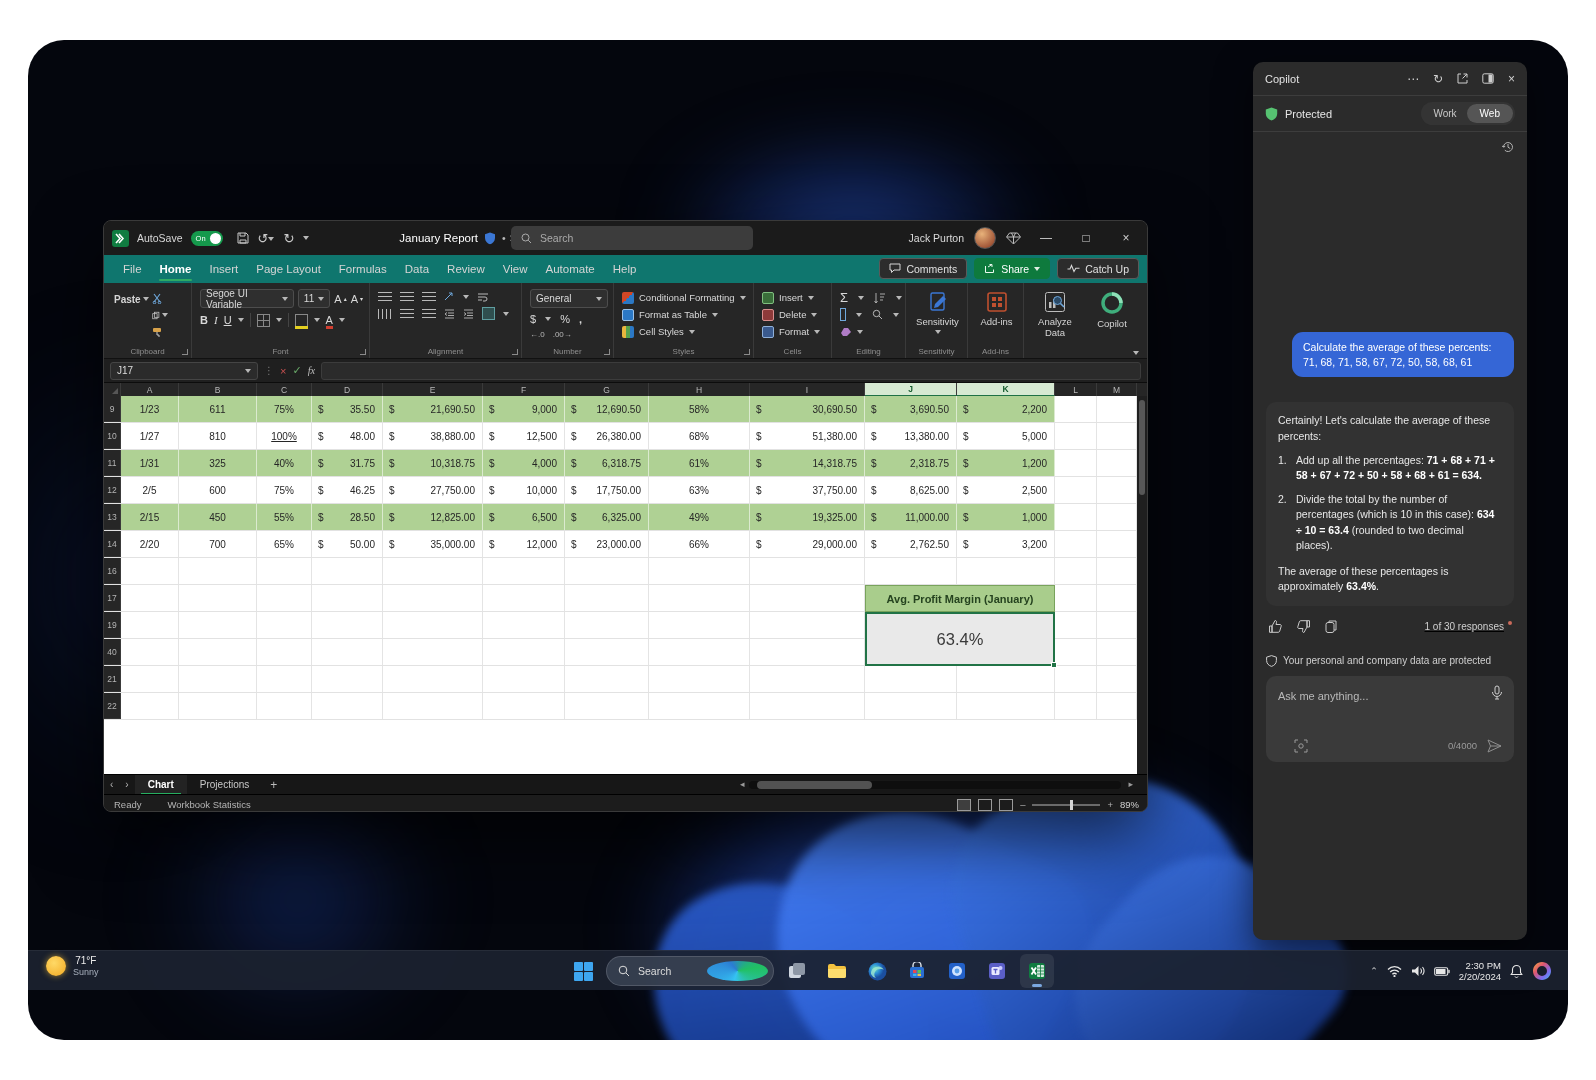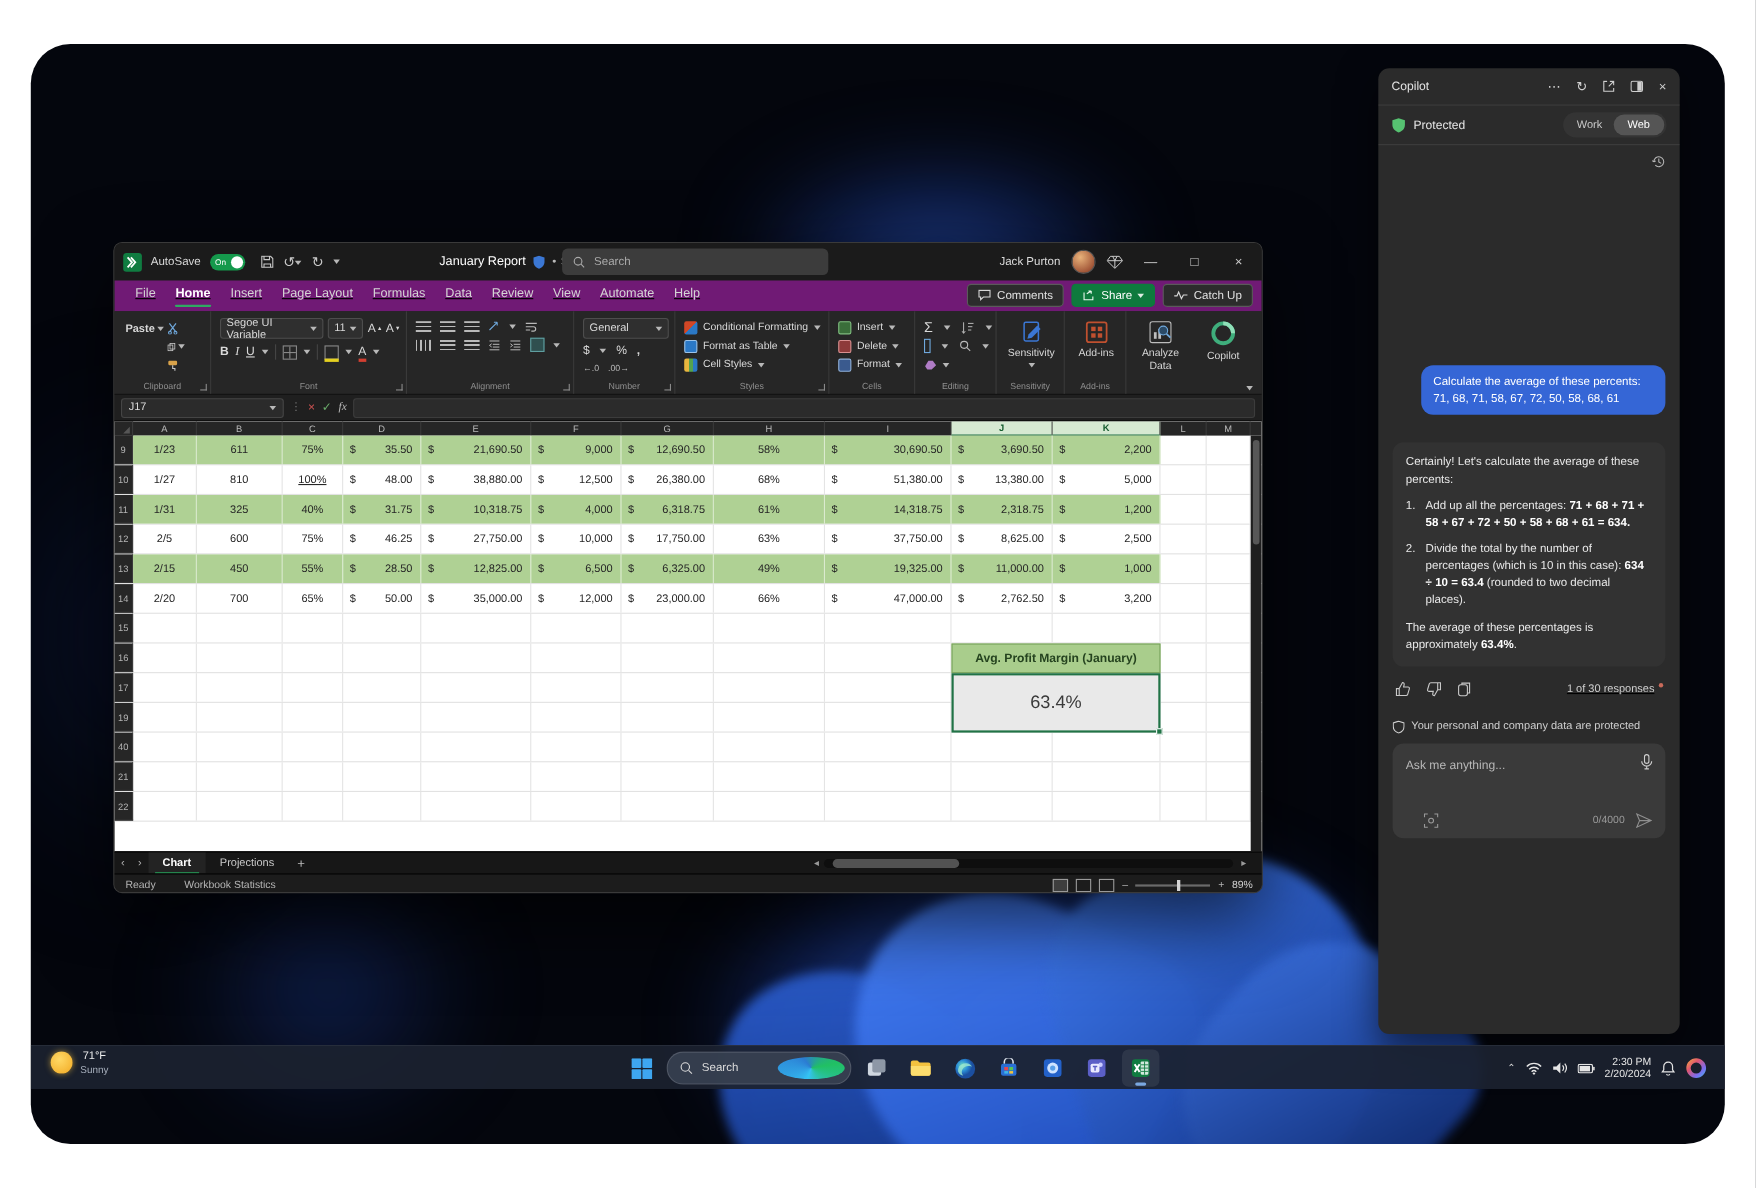--- a/index.html
+++ b/index.html
@@ -44,21 +44,21 @@
   .title-grp{display:flex;align-items:center;gap:6px;margin-left:90px;}
   .doc-title{font-size:11.5px;color:#ffffff;}
   .saved{font-size:10.5px;color:#b9b9b9;display:flex;align-items:center;gap:4px;}
   .tb-search{position:absolute;left:407px;top:5px;width:242px;height:24px;background:#3c3c3c;border-radius:5px;
     display:flex;align-items:center;gap:8px;padding:0 10px;color:#ababab;font-size:10.5px;}
   .tb-right{position:absolute;right:6px;top:0;height:34px;display:flex;align-items:center;gap:10px;}
   .uname{font-size:10.5px;color:#dcdcdc;}
   .avatar{width:22px;height:22px;border-radius:50%;background:radial-gradient(circle at 35% 30%,#e8b27a,#a4593a 70%,#6e3520);border:1px solid #555;}
   .winbtn{width:30px;height:34px;display:flex;align-items:center;justify-content:center;color:#cfcfcf;font-size:12px;}
   
-  .mb{position:absolute;left:0;top:34px;right:0;height:28px;background:#701a75;display:flex;align-items:flex-start;text-decoration:underline;}
+  .mb{position:absolute;left:0;top:34px;right:0;height:28px;background:#0f766e;display:flex;align-items:center;}
   .menu-items{display:flex;align-items:center;gap:0;padding-left:10px;}
   .menu-item{font-size:11.5px;color:#d5d5d5;padding:6px 9px;position:relative;}
   .menu-item.active{color:#ffffff;font-weight:bold;}
   .menu-item.active:after{content:"";position:absolute;left:8px;right:8px;bottom:0;height:2.5px;background:#2faa63;border-radius:2px;}
   .mb-right{position:absolute;right:8px;top:3px;display:flex;gap:7px;}
   .mbtn{height:21px;border:1px solid #5a5a5a;background:#2c2c2c;border-radius:4px;display:flex;align-items:center;
     gap:5px;padding:0 9px;font-size:10.5px;color:#e0e0e0;}
   .mbtn.share{background:#0e7a3d;border-color:#0e7a3d;color:#fff;}
   
   .ribbon{position:absolute;left:0;top:62px;right:0;height:76px;background:#262626;display:flex;border-bottom:1px solid #111;}
@@ -774,46 +774,30 @@
               <span>$</span>
               <span>12,000</span>
             </div>
             <div class="cell cur" style="width: 84px;">
               <span>$</span>
               <span>23,000.00</span>
             </div>
             <div class="cell" style="width: 101px;">66%</div>
             <div class="cell cur" style="width: 115px;">
               <span>$</span>
-              <span>47,000.00</span>
+              <span>29,000.00</span>
             </div>
             <div class="cell cur" style="width: 92px;">
               <span>$</span>
               <span>2,762.50</span>
             </div>
             <div class="cell cur" style="width: 98px;">
               <span>$</span>
               <span>3,200</span>
             </div>
-            <div class="cell" style="width: 42px;"></div>
-            <div class="cell" style="width: 40px;"></div>
-          </div>
-          <div class="grow">
-            <div class="rn">15</div>
-            <div class="cell" style="width: 58px;"></div>
-            <div class="cell" style="width: 78px;"></div>
-            <div class="cell" style="width: 55px;"></div>
-            <div class="cell" style="width: 71px;"></div>
-            <div class="cell" style="width: 100px;"></div>
-            <div class="cell" style="width: 82px;"></div>
-            <div class="cell" style="width: 84px;"></div>
-            <div class="cell" style="width: 101px;"></div>
-            <div class="cell" style="width: 115px;"></div>
-            <div class="cell" style="width: 92px;"></div>
-            <div class="cell" style="width: 98px;"></div>
             <div class="cell" style="width: 42px;"></div>
             <div class="cell" style="width: 40px;"></div>
           </div>
           <div class="grow">
             <div class="rn">16</div>
             <div class="cell" style="width: 58px;"></div>
             <div class="cell" style="width: 78px;"></div>
             <div class="cell" style="width: 55px;"></div>
             <div class="cell" style="width: 71px;"></div>
             <div class="cell" style="width: 100px;"></div>

